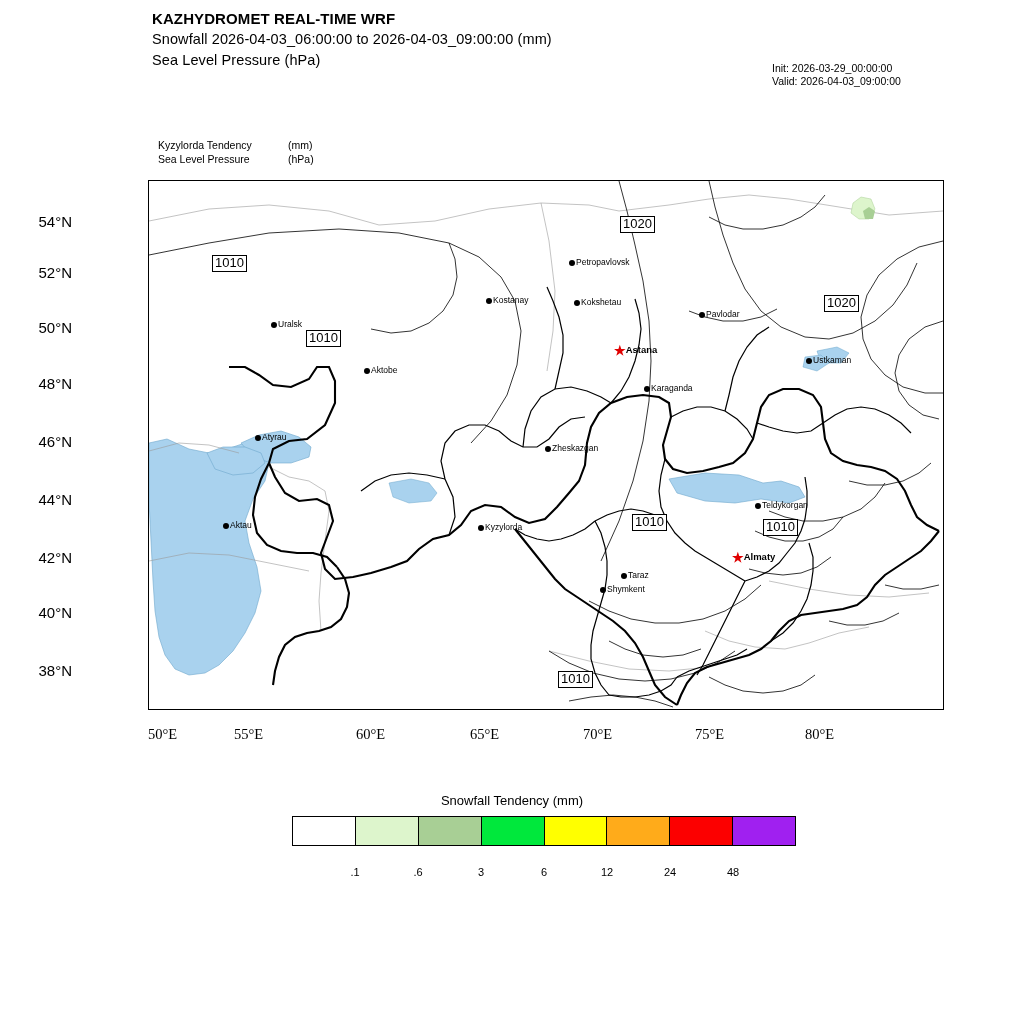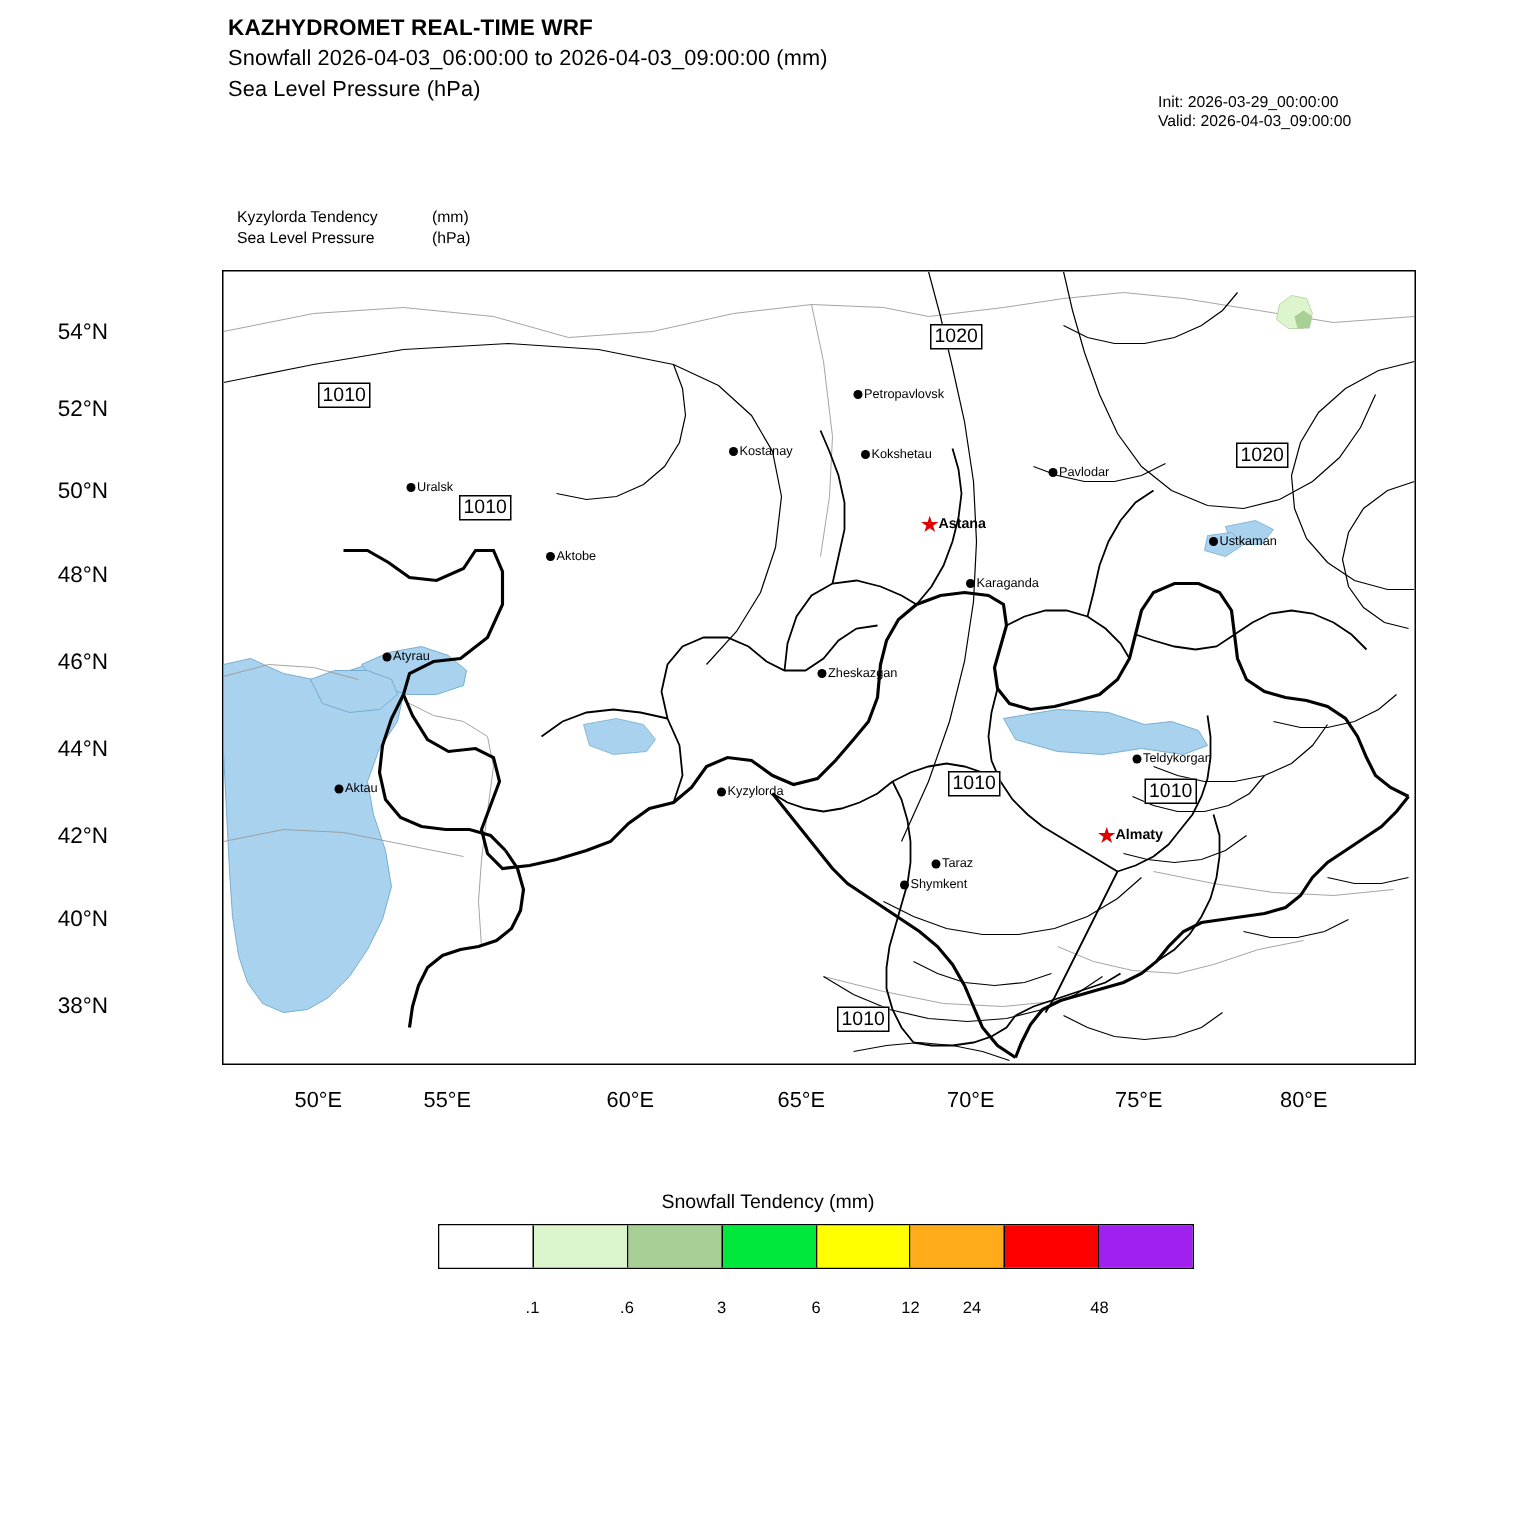--- a/index.html
+++ b/index.html
@@ -66,22 +66,23 @@
     position: absolute;
     right: 952px;
     font-size: 15px;
     text-align: right;
     white-space: nowrap;
   }
   .xlab {
     position: absolute;
     top: 726px;
     font-size: 14.5px;
-    text-align: right;
+    text-align: left;
     white-space: nowrap;
+    font-family: Liberation Serif, serif;
   }
 
   
   .city {
     position: absolute;
     font-size: 8.5px;
     white-space: nowrap;
     line-height: 9px;
   }
   .city .dot {
@@ -308,14 +309,14 @@
   <div style="background:#ffff00"></div>
   <div style="background:#ffab1a"></div>
   <div style="background:#fc0000"></div>
   <div style="background:#a020f0"></div>
 </div>
 <div class="cbtick" style="left:335px;">.1</div>
 <div class="cbtick" style="left:398px;">.6</div>
 <div class="cbtick" style="left:461px;">3</div>
 <div class="cbtick" style="left:524px;">6</div>
 <div class="cbtick" style="left:587px;">12</div>
-<div class="cbtick" style="left:628px;">24</div>
+<div class="cbtick" style="left:650px;">24</div>
 <div class="cbtick" style="left:713px;">48</div>
 
 </body></html>

